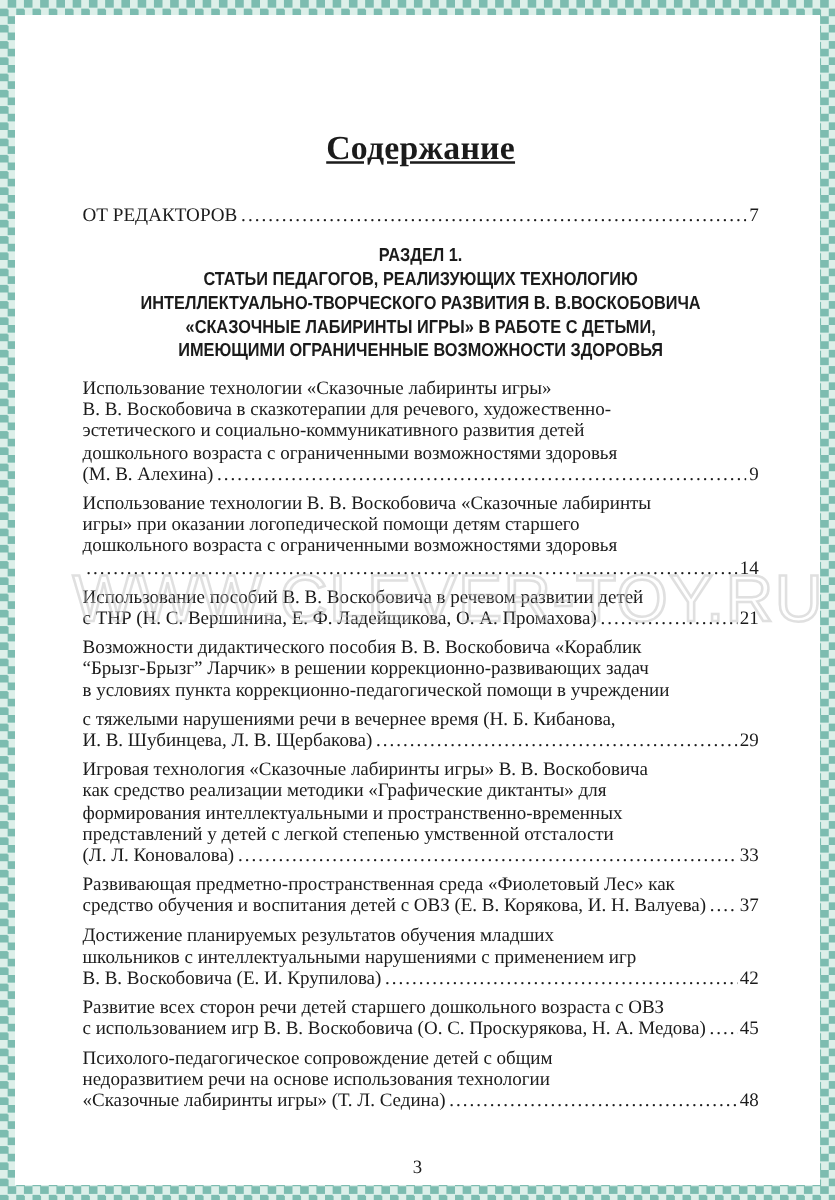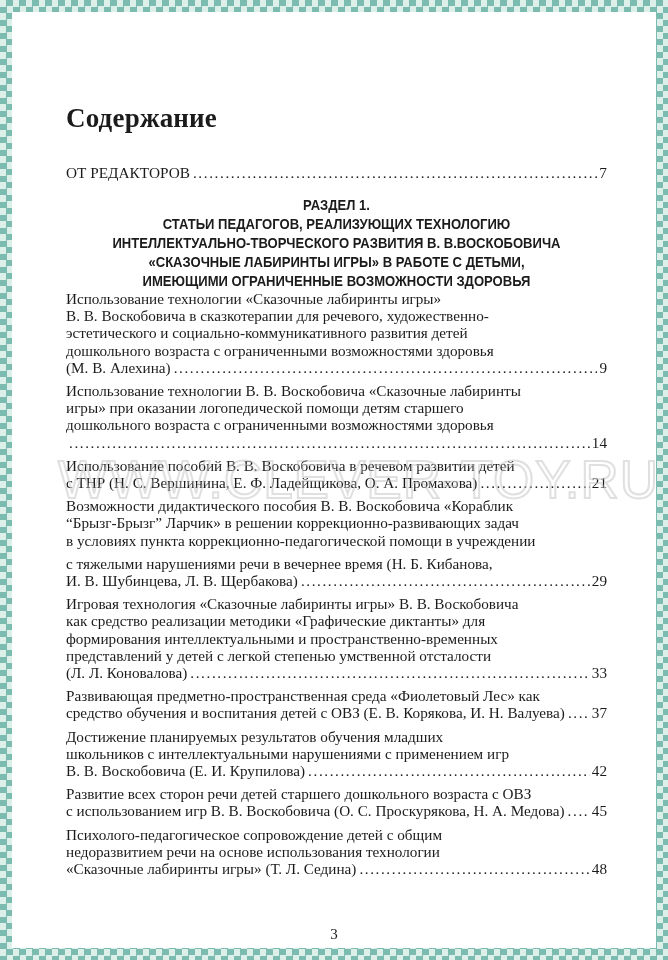--- a/index.html
+++ b/index.html
@@ -12,35 +12,35 @@
   .checker{
     position:absolute;inset:0;
     background:repeating-conic-gradient(#7cbcb0 0% 25%, #dcefe9 0% 50%) 0 0 / 13px 13px;
   }
   .inner-paper{position:absolute;inset:12px;background:#ffffff;}
   .content{
     position:absolute;inset:0;box-sizing:border-box;
     padding:103px 61px 0 66px;
   }
   .title{
-    margin:0;
-    font-size:27px;font-weight:bold;letter-spacing:.2px;
+    margin:0;text-align:center;
+    font-size:27px;font-weight:bold;letter-spacing:.2px;text-decoration:underline;
   }
   .editors-row{
     display:flex;align-items:flex-start;
     margin-top:30px;font-size:15.3px;
   }
   .section-heading{
     margin-top:13px;text-align:center;
     font-family:"Liberation Sans", sans-serif;font-weight:bold;
     font-size:15px;line-height:19px;letter-spacing:0;
     transform:scaleX(.87);transform-origin:50% 0;
     white-space:nowrap;
   }
-  .entries{margin-top:0;}
+  .entries{margin-top:12px;}
   .entry{margin-bottom:6px;font-size:15.2px;line-height:17.2px;}
   .eline{white-space:nowrap;}
   .lastline{display:flex;align-items:center;}
   .ltext{flex:0 1 auto;white-space:nowrap;overflow:hidden;}
   .dots{
     flex:1 1 10px;min-width:8px;overflow:hidden;white-space:nowrap;
     margin:0 2px 0 3px;letter-spacing:1.6px;
   }
   .dots::after{
     content:"..........................................................................................................................................................";

